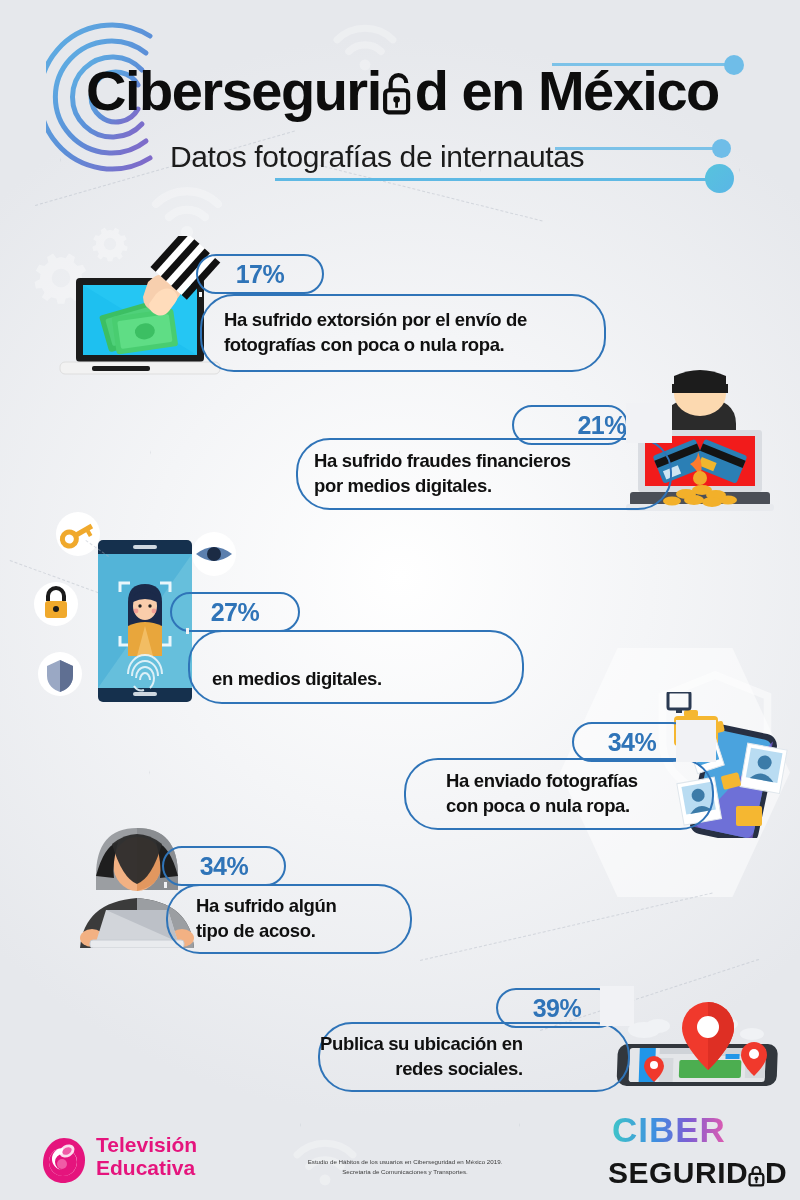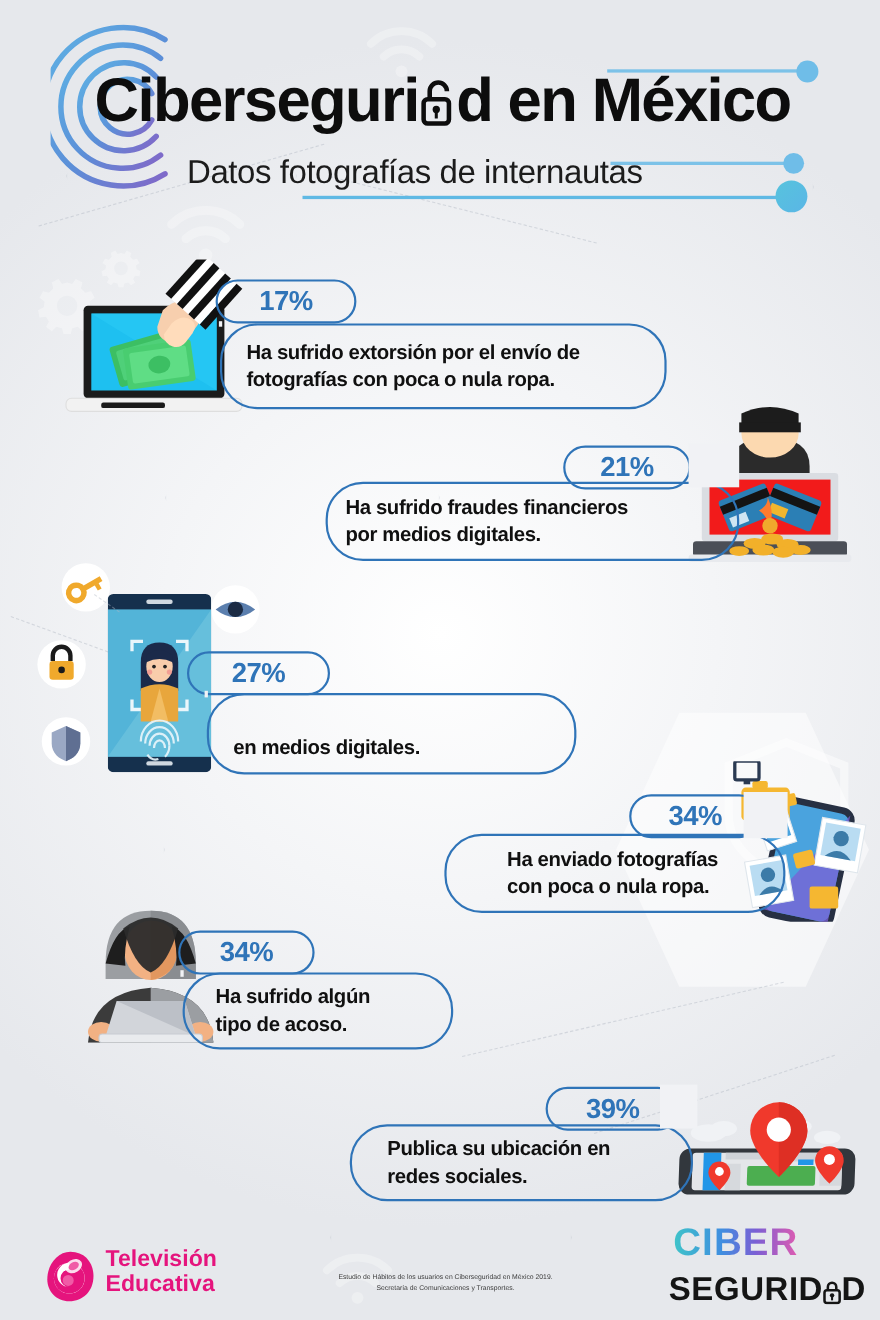--- a/index.html
+++ b/index.html
@@ -265,21 +265,21 @@
         <ellipse cx="66" cy="126" rx="10" ry="5"></ellipse>
           <ellipse cx="82" cy="122" rx="10" ry="5"></ellipse>
         <ellipse cx="96" cy="127" rx="10" ry="5"></ellipse>
           <ellipse cx="74" cy="132" rx="10" ry="5"></ellipse>
         <ellipse cx="92" cy="134" rx="10" ry="5"></ellipse>
           <ellipse cx="52" cy="133" rx="9" ry="4.5"></ellipse>
         <ellipse cx="108" cy="132" rx="9" ry="4.5"></ellipse>
       </g>
     </svg>
 
-    <div class="pct-pill" style="left:512px; top:405px; width:116px;">
+    <div class="pct-pill" style="left:512px; top:405px; width:116px;justify-content:flex-end;">
       <span>21%</span>
     </div>
     <div class="text-pill" style="left:296px; top:438px; width:376px; height:72px;">
       <p style="padding-left:16px;">
         <span>Ha sufrido fraudes financieros</span><br>
         <span>por medios digitales.</span>
       </p>
     </div>
     <div class="mask" style="left:626px; top:403px; width:46px; height:40px;"></div>
   </div>
@@ -393,21 +393,21 @@
           <path d="M26 120 q11-12 22 0z" fill="#3c7ba8"></path>
         </g>
       <rect x="60" y="82" width="18" height="14" rx="2" fill="#f5b731" transform="rotate(-14 69 89)"></rect>
       <rect x="74" y="114" width="26" height="20" rx="2" fill="#f5b731"></rect>
     </svg>
 
     <div class="pct-pill" style="left:572px; top:722px; width:120px;">
       <span>34%</span>
     </div>
     <div class="text-pill" style="left:404px; top:758px; width:310px; height:72px;">
-      <p style="padding-left:40px;margin-left:15px;">
+      <p style="padding-left:40px;">
         <span>Ha enviado fotografías</span><br>
         <span>con poca o nula ropa.</span>
       </p>
     </div>
     <div class="mask" style="left:676px; top:720px; width:40px; height:42px;"></div>
   </div>
 
   <div class="stat">
     <svg style="position:absolute; left:62px; top:818px;" width="150" height="130" viewBox="0 0 150 130">
 
@@ -472,21 +472,21 @@
       <path d="M158 56 a13 13 0 0 1 13 13 c0 9-13 21-13 21 s-13-12-13-21 a13 13 0 0 1 13-13z" fill="#f0392c"></path>
       <circle cx="158" cy="68" r="5" fill="#fff"></circle>
       <path d="M58 70 a10 10 0 0 1 10 10 c0 7-10 16-10 16 s-10-9-10-16 a10 10 0 0 1 10-10z" fill="#f0392c"></path>
       <circle cx="58" cy="79" r="4" fill="#fff"></circle>
     </svg>
 
     <div class="pct-pill" style="left:496px; top:988px; width:122px;">
       <span>39%</span>
     </div>
     <div class="text-pill" style="left:318px; top:1022px; width:312px; height:70px;">
-      <p style="padding-left:32px;">
+      <p style="text-align:right;">
         <span>Publica su ubicación en</span><br>
         <span>redes sociales.</span>
       </p>
     </div>
     <div class="mask" style="left:600px; top:986px; width:34px; height:40px;"></div>
   </div>
 
   <div class="footer">
     <svg style="position:absolute; left:42px; top:26px;" width="44" height="48" viewBox="0 0 44 48">
       <path d="M22 2 C36 2 43 13 43 24 C43 38 33 47 21 47 C9 47 1 38 1 27 C1 14 10 2 22 2z" fill="#e5147d"></path>

